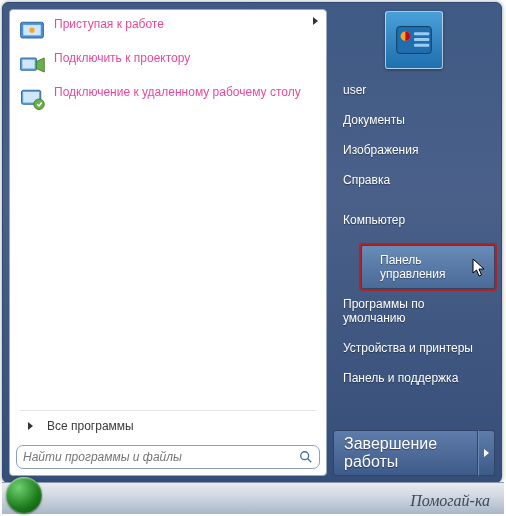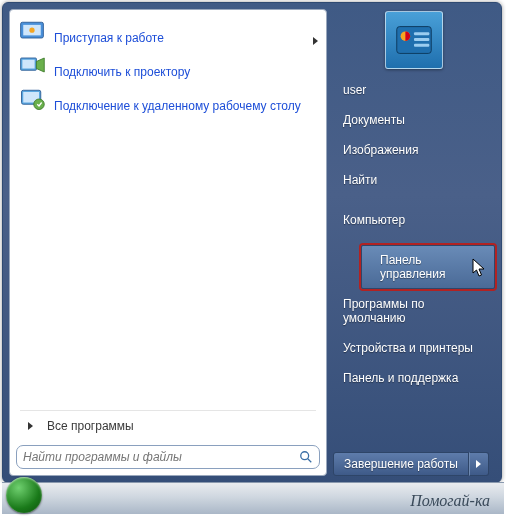--- a/index.html
+++ b/index.html
@@ -31,24 +31,24 @@
     display: flex;
     flex-direction: column;
   }
   .program-list {
     flex: 1;
     padding: 4px 2px 2px 2px;
     overflow: hidden;
   }
   .prog-item {
     display: flex;
-    align-items: flex-end;
+    align-items: flex-start;
     padding: 3px 6px;
     border-radius: 2px;
-    color: #1d4ed8;
+    color: #ec4899;
     position: relative;
   }
   .prog-icon {
     width: 28px; height: 28px;
     margin-right: 8px;
     flex-shrink: 0;
   }
   .prog-label { flex: 1; line-height: 1.2; }
   .prog-arrow {
     width: 0; height: 0;
@@ -149,21 +149,21 @@
   .shutdown-row {
     display: flex;
     gap: 0;
     margin-top: auto;
     padding-top: 6px;
   }
   .shutdown-btn {
     background: linear-gradient(to bottom, #5e7cab, #3e5a88);
     border: 1px solid #2e4568;
     color: #fff;
-    font-size: 12px;
+    font-size: 16px;
     padding: 4px 10px;
     border-radius: 3px 0 0 3px;
     text-shadow: 0 1px 1px rgba(0,0,0,.4);
   }
   .shutdown-arrow {
     background: linear-gradient(to bottom, #5e7cab, #3e5a88);
     border: 1px solid #2e4568;
     border-left: 1px solid #6f8ab2;
     width: 20px;
     display: flex;
@@ -288,21 +288,21 @@
       <div class="right-item">
         <span>user</span>
       </div>
       <div class="right-item">
         <span>Документы</span>
       </div>
       <div class="right-item">
         <span>Изображения</span>
       </div>
       <div class="right-item">
-        <span>Найти</span>
+        <span>Справка</span>
       </div>
       <div class="spacer"></div>
       <div class="right-item">
         <span>Компьютер</span>
       </div>
       <div class="spacer"></div>
       <div class="right-item highlight">
         <span>Панель управления</span>
         <svg class="cursor" viewBox="0 0 14 20">
           <path d="M1 1 L1 15 L4.5 12 L7 18 L9.5 17 L7 11 L12 11 Z" fill="#fff" stroke="#000" stroke-width="1"></path>

